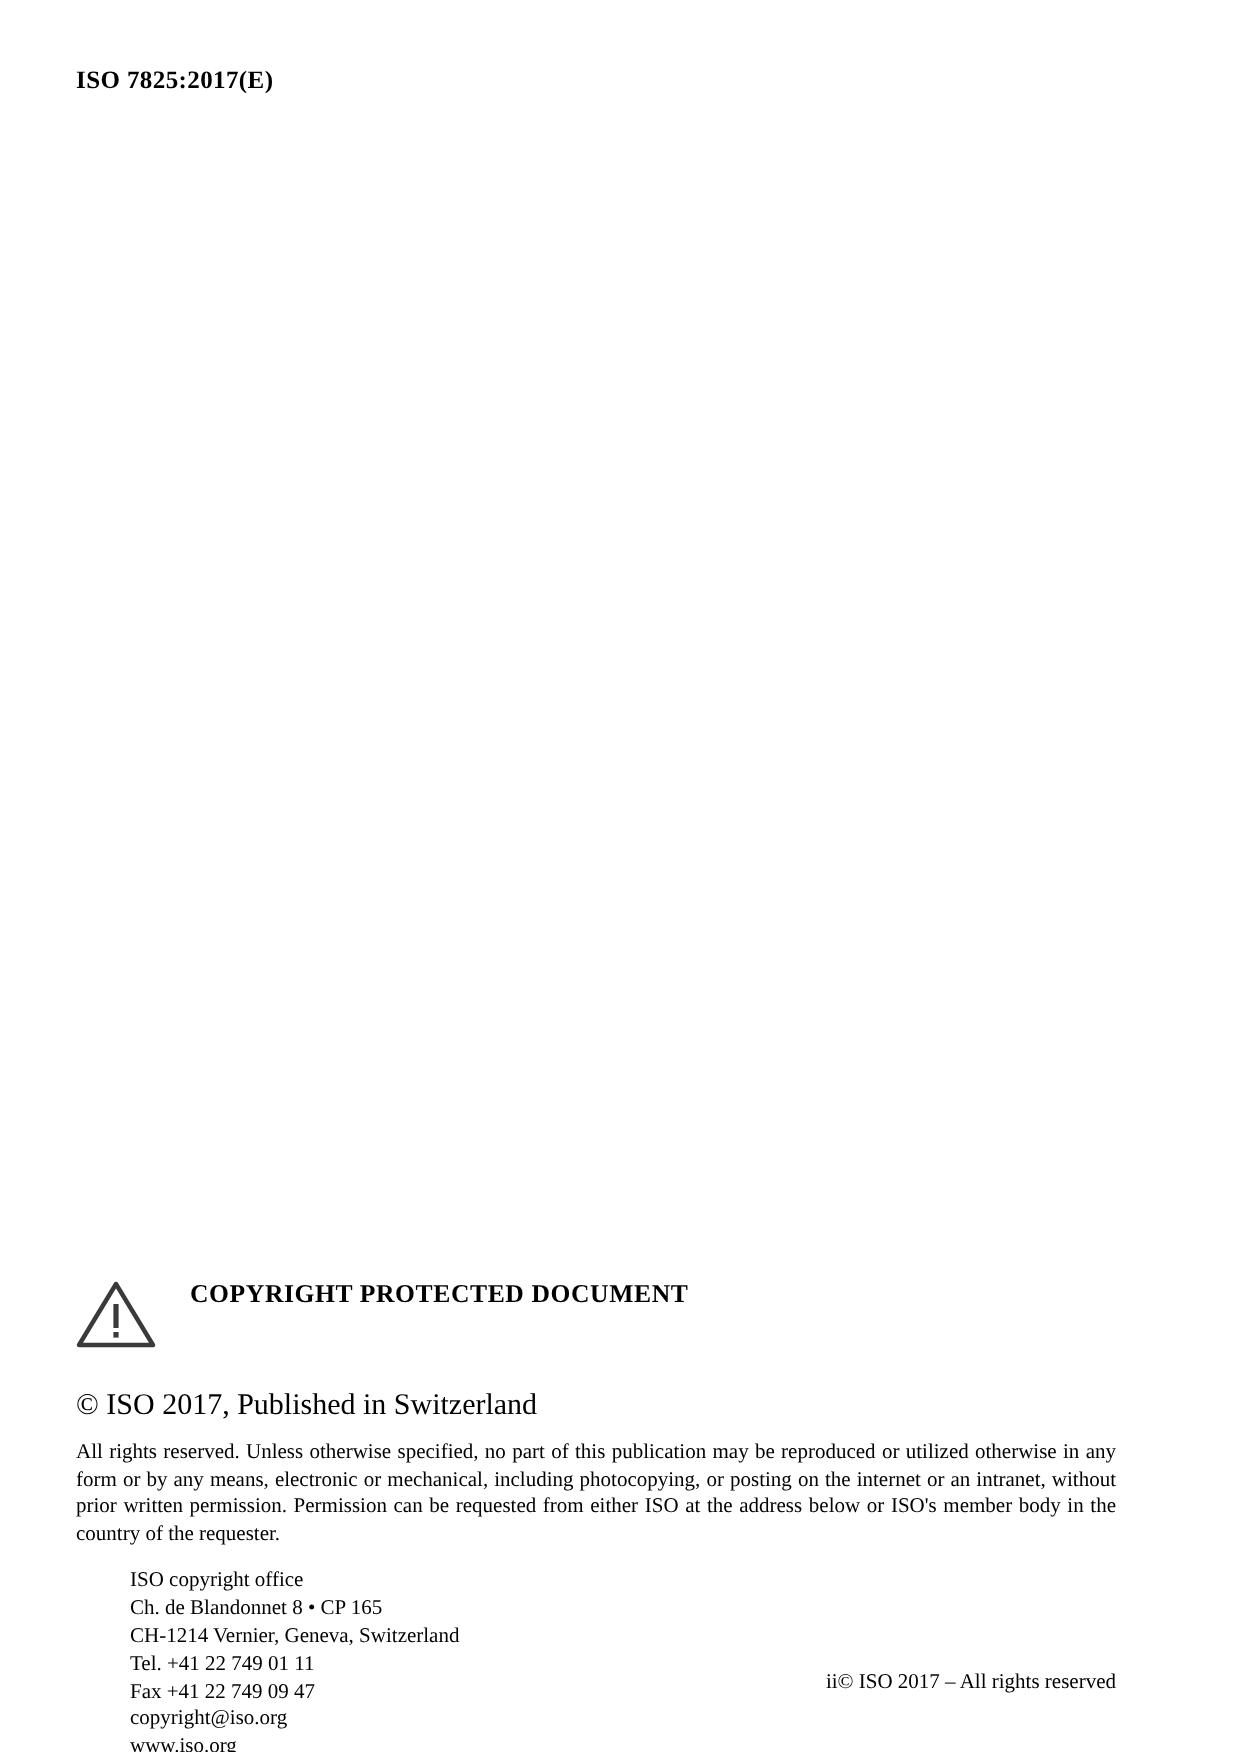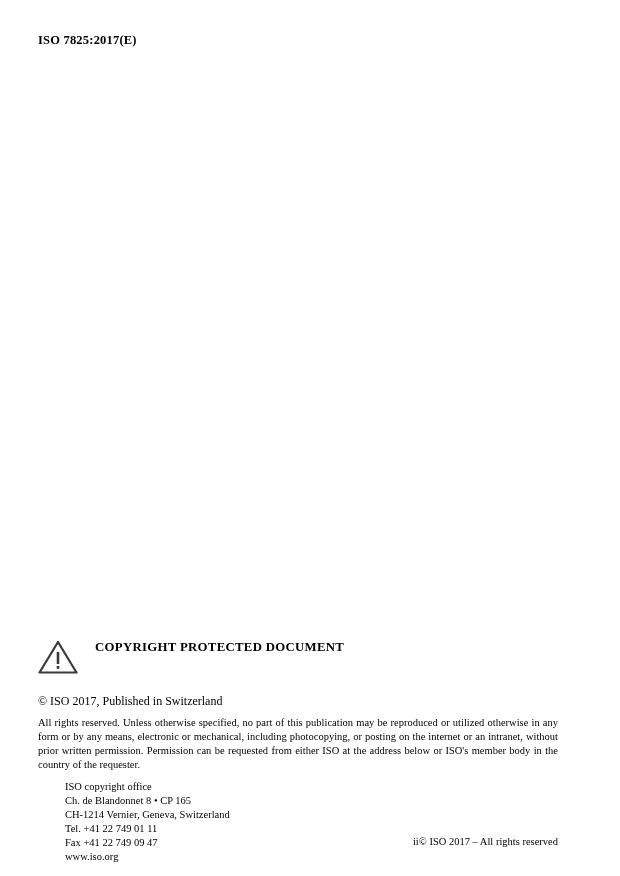--- a/index.html
+++ b/index.html
@@ -52,21 +52,21 @@
   .cp-title {
     font-family: "Liberation Serif", serif;
     font-weight: bold;
     font-size: 12.8px;
     letter-spacing: 0.3px;
     margin-left: 17px;
     white-space: nowrap;
   }
   .cp-line1 {
     margin-top: 14px;
-    font-size: 12px;
+    font-size: 15px;
     line-height: 1.25;
   }
   .cp-para {
     margin-top: 7px;
     font-size: 10.5px;
     line-height: 1.32;
     text-align: justify;
     width: 520px;
   }
   .cp-address {
@@ -116,20 +116,21 @@
     <div class="cp-line1">©  ISO 2017, Published in Switzerland</div>
 
     <div class="cp-para">All rights reserved. Unless otherwise specified, no part of this publication may be reproduced or utilized otherwise in any form or by any means, electronic or mechanical, including photocopying, or posting on the internet or an intranet, without prior written permission. Permission can be requested from either ISO at the address below or ISO's member body in the country of the requester.</div>
 
     <div class="cp-address">
       <div>ISO copyright office</div>
       <div>Ch. de Blandonnet 8 • CP 165</div>
       <div>CH-1214 Vernier, Geneva, Switzerland</div>
       <div>Tel. +41 22 749 01 11</div>
       <div>Fax +41 22 749 09 47</div>
+      <div>copyright@iso.org</div>
       <div>www.iso.org</div>
     </div>
 
   </div>
 
   <div class="footer">
     <div class="footer-left">ii</div>
     <div class="footer-right">© ISO 2017 – All rights reserved</div>
   </div>
 

